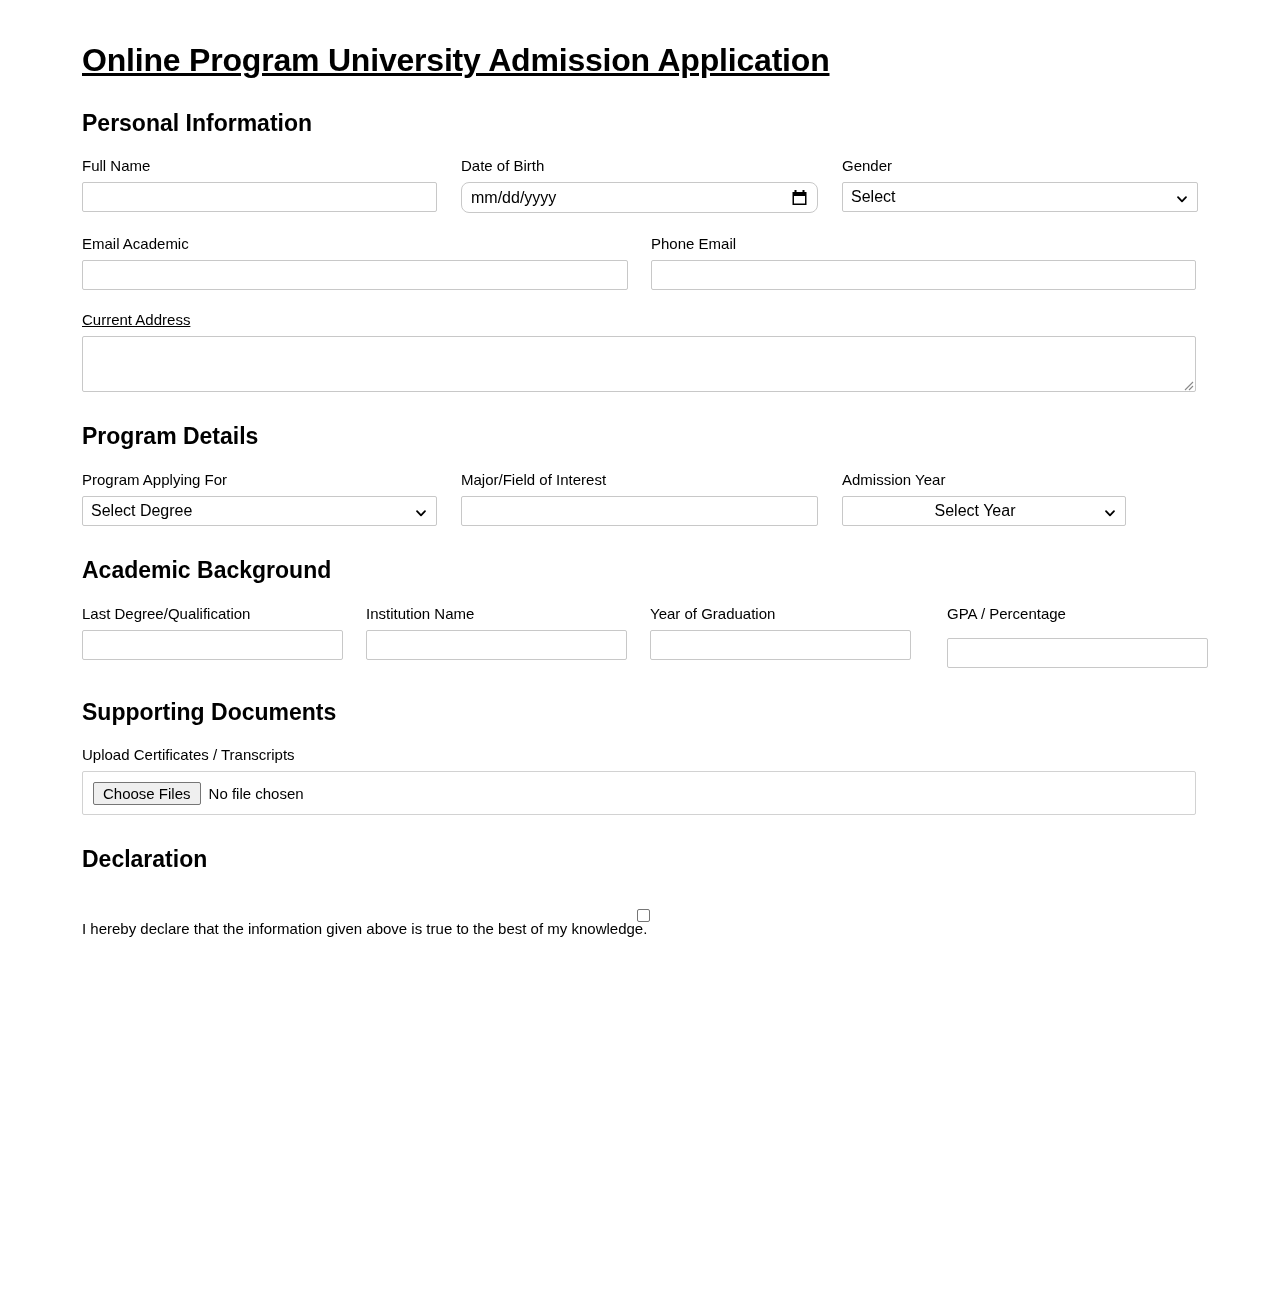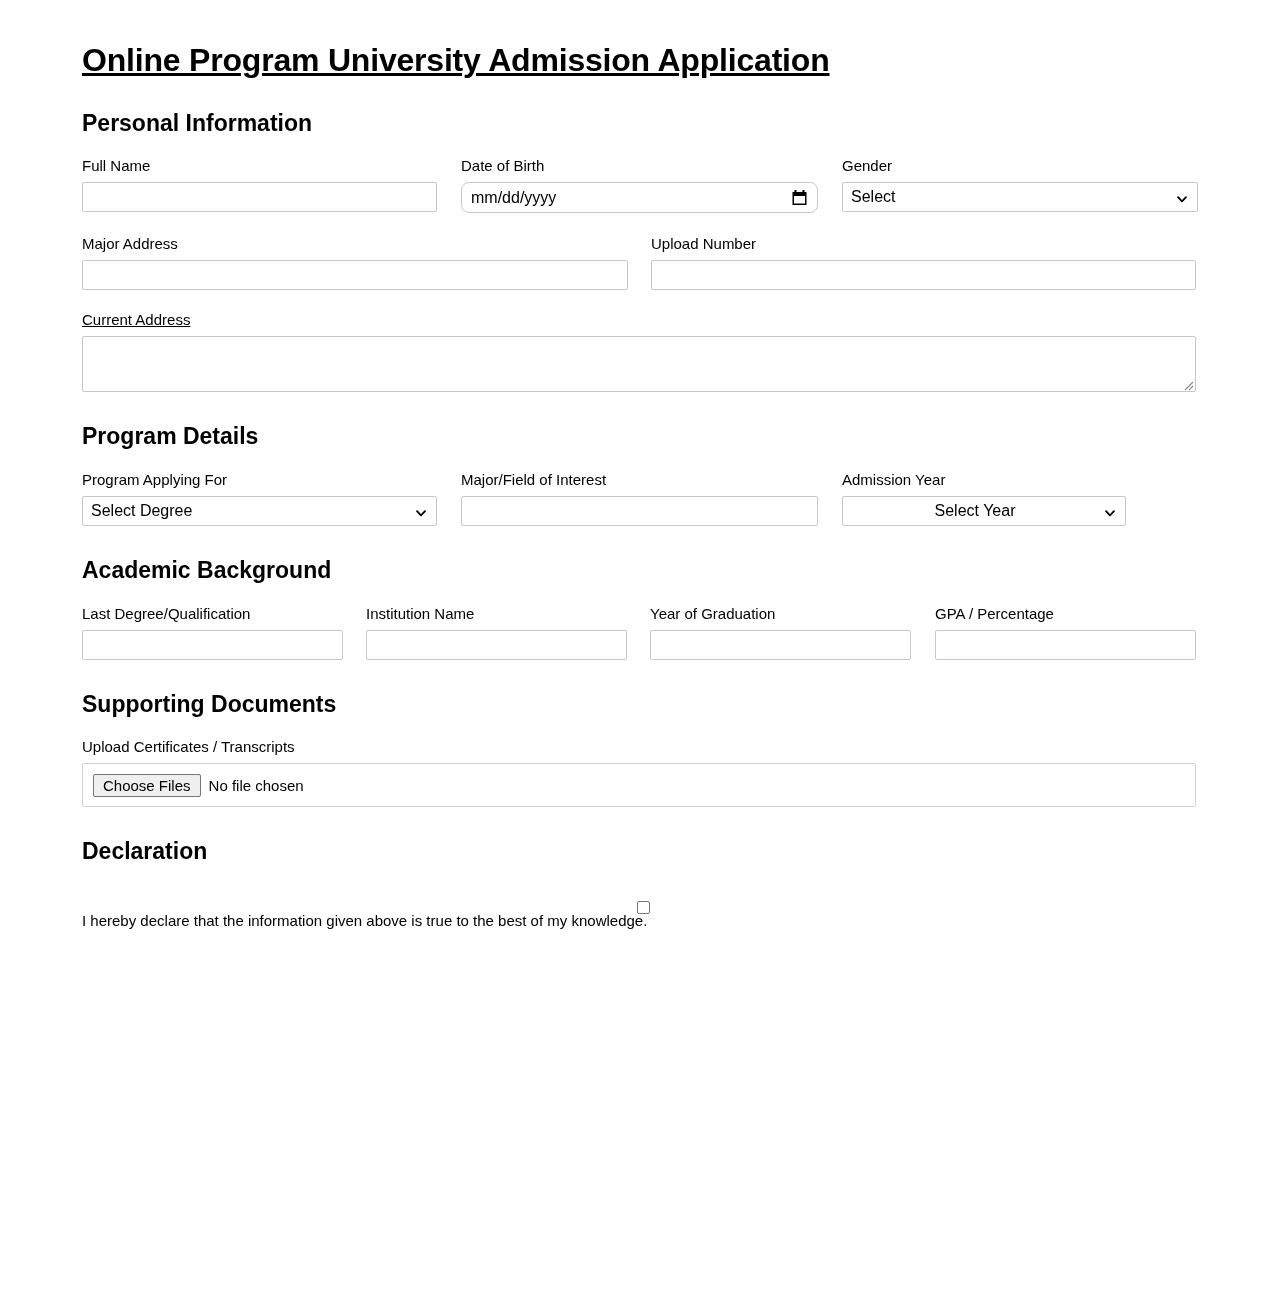--- a/index.html
+++ b/index.html
@@ -221,26 +221,26 @@
           <svg width="12" height="12" viewBox="0 0 12 12" xmlns="http://www.w3.org/2000/svg">
             <path d="M2 4.2 L6 8.4 L10 4.2" stroke="#000" stroke-width="1.8" fill="none" stroke-linecap="round" stroke-linejoin="round"></path>
           </svg>
         </span>
       </div>
     </div>
   </div>
 
   <div class="row" style="margin-top:22px;">
     <div class="field" style="width:546px;">
-      <span class="field-label">Major Address</span>
+      <span class="field-label">Email Academic</span>
       <input class="txt" type="text" style="width: 546px;" placeholder="">
     </div>
 
     <div class="field" style="width:545px; margin-left:23px;">
-      <span class="field-label">Upload Number</span>
+      <span class="field-label">Phone Email</span>
       <input class="txt" type="text" style="width: 545px;" placeholder="">
     </div>
   </div>
 
   <div class="field" style="margin-top:21px; width:1114px;text-decoration:underline;">
     <span class="field-label">Current Address</span>
     <div class="ta" style="width:1114px; height:56px;">
       <span class="grip">
         <svg width="13" height="13" viewBox="0 0 13 13" xmlns="http://www.w3.org/2000/svg">
           <path d="M12 4 L4 12 M12 8 L8 12" stroke="#8a8a8a" stroke-width="1.1"></path>
@@ -293,21 +293,21 @@
     <div class="field" style="width:261px; margin-left:23px;">
       <span class="field-label">Institution Name</span>
       <input class="txt" type="text" style="width: 261px;" placeholder="">
     </div>
 
     <div class="field" style="width:261px; margin-left:23px;">
       <span class="field-label">Year of Graduation</span>
       <input class="txt" type="text" style="width: 261px;" placeholder="">
     </div>
 
-    <div class="field" style="width:261px; margin-left:24px;">
+    <div class="field" style="width:261px; margin-left:36px;gap:8px;">
       <span class="field-label">GPA / Percentage</span>
       <input class="txt" type="text" style="width: 261px;" placeholder="">
     </div>
   </div>
 
   <h2 class="section-title">Supporting Documents</h2>
 
   <div class="field" style="margin-top:20px; width:1114px;">
     <span class="field-label">Upload Certificates / Transcripts</span>
     <div class="filebox" style="width:1114px;">

